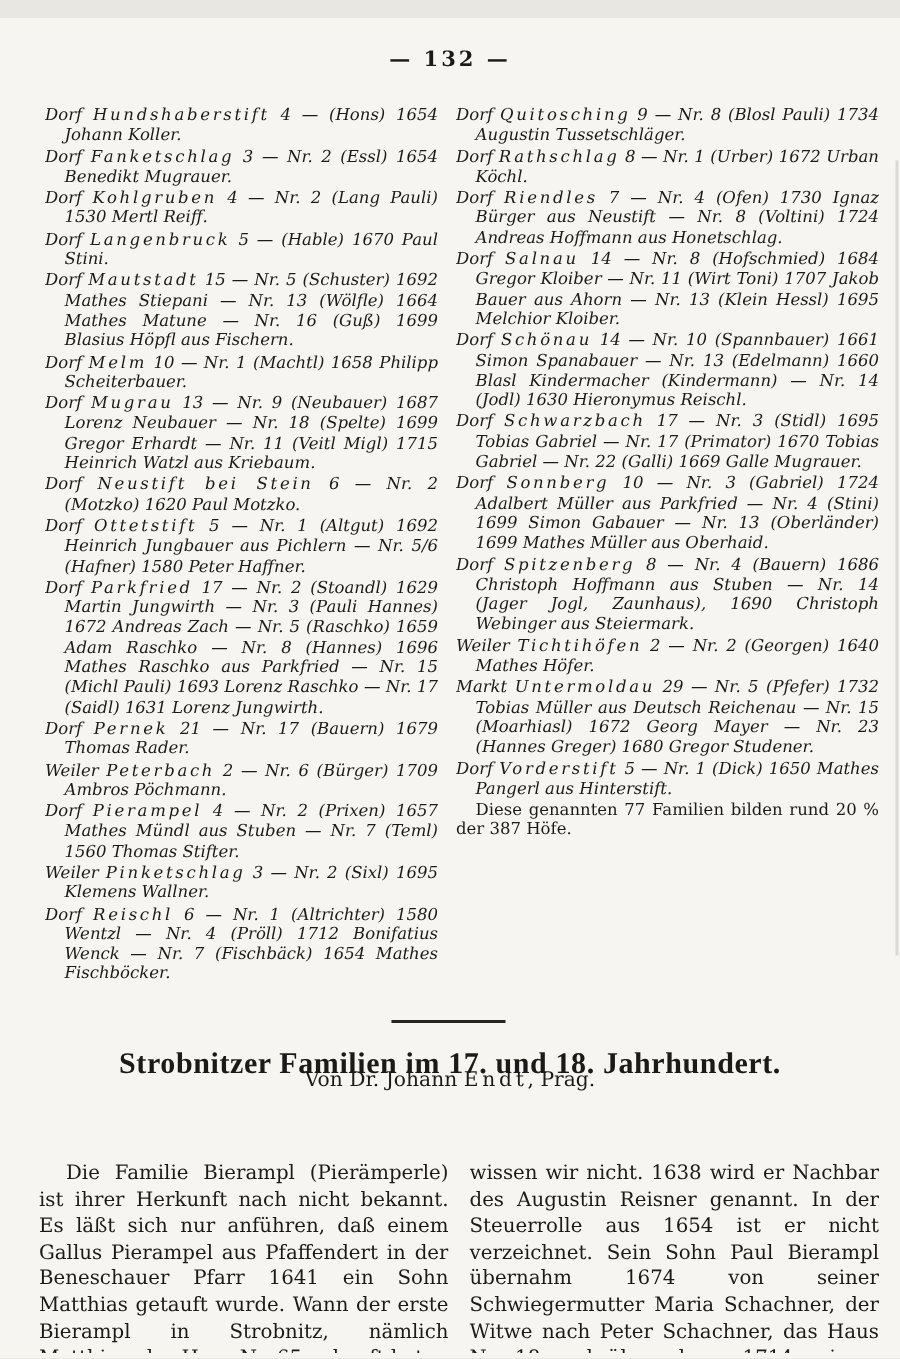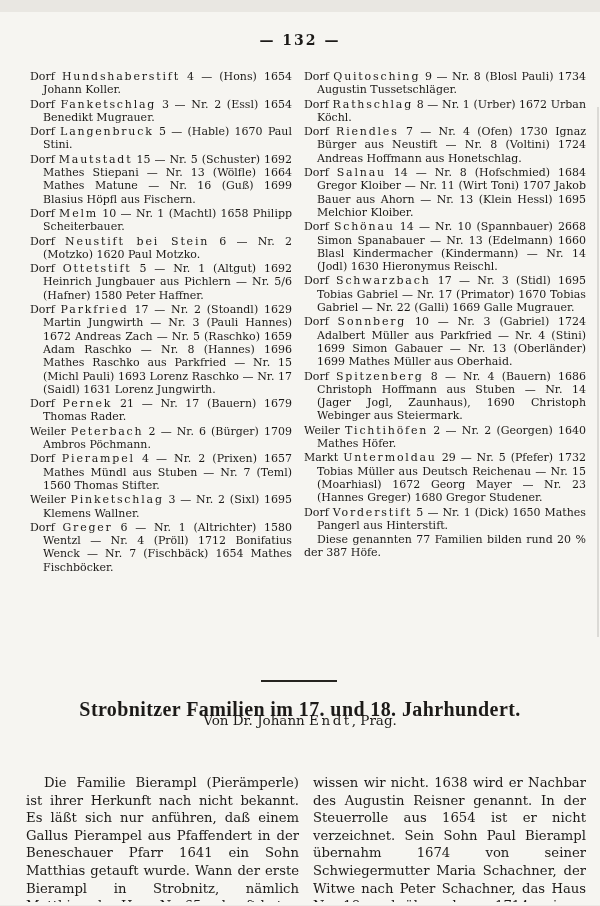--- a/index.html
+++ b/index.html
@@ -17,20 +17,21 @@
     position:absolute;top:58px;left:30px;right:14px;height:604px;
     display:flex;gap:12px;overflow:hidden;
     font-size:11px;line-height:13.3px;
   }
   .dir-col{overflow:hidden;}
   .dir-col.left{width:262px;flex:none;}
   .dir-col.right{flex:1;}
   p.entry{
     margin:0 0 1px 0;padding-left:13px;text-indent:-13px;
     text-align:justify;
+    font-style:italic;
   }
   .ename{letter-spacing:1.8px;}
   p.closing{
     margin:1px 0 0 0;text-indent:13px;text-align:justify;
   }
   .section-divider{
     position:absolute;top:668px;left:261px;width:76px;height:0;
     border-top:2px solid #262420;
   }
   .article-title{
@@ -63,38 +64,40 @@
 <body>
 
 <div class="page">
 
   <div class="page-number">— 132 —</div>
 
   <div class="directory">
     <div class="dir-col left" id="dir-left">
         <p class="entry"><span>Dorf </span><span class="ename">Hundshaberstift</span><span> 4 — (Hons) 1654 Johann Koller.</span></p>
         <p class="entry"><span>Dorf </span><span class="ename">Fanketschlag</span><span> 3 — Nr. 2 (Essl) 1654 Benedikt Mugrauer.</span></p>
+        <p class="entry"><span>Dorf </span><span class="ename">Kohlgruben</span><span> 4 — Nr. 2 (Lang Pauli) 1530 Mertl Reiff.</span></p>
         <p class="entry"><span>Dorf </span><span class="ename">Langenbruck</span><span> 5 — (Hable) 1670 Paul Stini.</span></p>
         <p class="entry"><span>Dorf </span><span class="ename">Mautstadt</span><span> 15 — Nr. 5 (Schuster) 1692 Mathes Stiepani — Nr. 13 (Wölfle) 1664 Mathes Matune — Nr. 16 (Guß) 1699 Blasius Höpfl aus Fischern.</span></p>
         <p class="entry"><span>Dorf </span><span class="ename">Melm</span><span> 10 — Nr. 1 (Machtl) 1658 Philipp Scheiterbauer.</span></p>
+        <p class="entry"><span>Dorf </span><span class="ename">Mugrau</span><span> 13 — Nr. 9 (Neubauer) 1687 Lorenz Neubauer — Nr. 18 (Spelte) 1699 Gregor Erhardt — Nr. 11 (Veitl Migl) 1715 Heinrich Watzl aus Kriebaum.</span></p>
         <p class="entry"><span>Dorf </span><span class="ename">Neustift bei Stein</span><span> 6 — Nr. 2 (Motzko) 1620 Paul Motzko.</span></p>
         <p class="entry"><span>Dorf </span><span class="ename">Ottetstift</span><span> 5 — Nr. 1 (Altgut) 1692 Heinrich Jungbauer aus Pichlern — Nr. 5/6 (Hafner) 1580 Peter Haffner.</span></p>
         <p class="entry"><span>Dorf </span><span class="ename">Parkfried</span><span> 17 — Nr. 2 (Stoandl) 1629 Martin Jungwirth — Nr. 3 (Pauli Hannes) 1672 Andreas Zach — Nr. 5 (Raschko) 1659 Adam Raschko — Nr. 8 (Hannes) 1696 Mathes Raschko aus Parkfried — Nr. 15 (Michl Pauli) 1693 Lorenz Raschko — Nr. 17 (Saidl) 1631 Lorenz Jungwirth.</span></p>
         <p class="entry"><span>Dorf </span><span class="ename">Pernek</span><span> 21 — Nr. 17 (Bauern) 1679 Thomas Rader.</span></p>
         <p class="entry"><span>Weiler </span><span class="ename">Peterbach</span><span> 2 — Nr. 6 (Bürger) 1709 Ambros Pöchmann.</span></p>
         <p class="entry"><span>Dorf </span><span class="ename">Pierampel</span><span> 4 — Nr. 2 (Prixen) 1657 Mathes Mündl aus Stuben — Nr. 7 (Teml) 1560 Thomas Stifter.</span></p>
         <p class="entry"><span>Weiler </span><span class="ename">Pinketschlag</span><span> 3 — Nr. 2 (Sixl) 1695 Klemens Wallner.</span></p>
-        <p class="entry"><span>Dorf </span><span class="ename">Greger</span><span> 6 — Nr. 1 (Altrichter) 1580 Wentzl — Nr. 4 (Pröll) 1712 Bonifatius Wenck — Nr. 7 (Fischbäck) 1654 Mathes Fischböcker.</span></p>
+        <p class="entry"><span>Dorf </span><span class="ename">Reischl</span><span> 6 — Nr. 1 (Altrichter) 1580 Wentzl — Nr. 4 (Pröll) 1712 Bonifatius Wenck — Nr. 7 (Fischbäck) 1654 Mathes Fischböcker.</span></p>
       </div>
     <div class="dir-col right" id="dir-right">
         <p class="entry"><span>Dorf </span><span class="ename">Quitosching</span><span> 9 — Nr. 8 (Blosl Pauli) 1734 Augustin Tussetschläger.</span></p>
         <p class="entry"><span>Dorf </span><span class="ename">Rathschlag</span><span> 8 — Nr. 1 (Urber) 1672 Urban Köchl.</span></p>
         <p class="entry"><span>Dorf </span><span class="ename">Riendles</span><span> 7 — Nr. 4 (Ofen) 1730 Ignaz Bürger aus Neustift — Nr. 8 (Voltini) 1724 Andreas Hoffmann aus Honetschlag.</span></p>
         <p class="entry"><span>Dorf </span><span class="ename">Salnau</span><span> 14 — Nr. 8 (Hofschmied) 1684 Gregor Kloiber — Nr. 11 (Wirt Toni) 1707 Jakob Bauer aus Ahorn — Nr. 13 (Klein Hessl) 1695 Melchior Kloiber.</span></p>
-        <p class="entry"><span>Dorf </span><span class="ename">Schönau</span><span> 14 — Nr. 10 (Spannbauer) 2668 Simon Spanabauer — Nr. 13 (Edelmann) 1660 Blasl Kindermacher (Kindermann) — Nr. 14 (Jodl) 1630 Hieronymus Reischl.</span></p>
+        <p class="entry"><span>Dorf </span><span class="ename">Schönau</span><span> 14 — Nr. 10 (Spannbauer) 1661 Simon Spanabauer — Nr. 13 (Edelmann) 1660 Blasl Kindermacher (Kindermann) — Nr. 14 (Jodl) 1630 Hieronymus Reischl.</span></p>
         <p class="entry"><span>Dorf </span><span class="ename">Schwarzbach</span><span> 17 — Nr. 3 (Stidl) 1695 Tobias Gabriel — Nr. 17 (Primator) 1670 Tobias Gabriel — Nr. 22 (Galli) 1669 Galle Mugrauer.</span></p>
         <p class="entry"><span>Dorf </span><span class="ename">Sonnberg</span><span> 10 — Nr. 3 (Gabriel) 1724 Adalbert Müller aus Parkfried — Nr. 4 (Stini) 1699 Simon Gabauer — Nr. 13 (Oberländer) 1699 Mathes Müller aus Oberhaid.</span></p>
         <p class="entry"><span>Dorf </span><span class="ename">Spitzenberg</span><span> 8 — Nr. 4 (Bauern) 1686 Christoph Hoffmann aus Stuben — Nr. 14 (Jager Jogl, Zaunhaus), 1690 Christoph Webinger aus Steiermark.</span></p>
         <p class="entry"><span>Weiler </span><span class="ename">Tichtihöfen</span><span> 2 — Nr. 2 (Georgen) 1640 Mathes Höfer.</span></p>
         <p class="entry"><span>Markt </span><span class="ename">Untermoldau</span><span> 29 — Nr. 5 (Pfefer) 1732 Tobias Müller aus Deutsch Reichenau — Nr. 15 (Moarhiasl) 1672 Georg Mayer — Nr. 23 (Hannes Greger) 1680 Gregor Studener.</span></p>
         <p class="entry"><span>Dorf </span><span class="ename">Vorderstift</span><span> 5 — Nr. 1 (Dick) 1650 Mathes Pangerl aus Hinterstift.</span></p>
         <p class="closing">Diese genannten 77 Familien bilden rund 20 % der 387 Höfe.</p>
       </div>
   </div>
 

